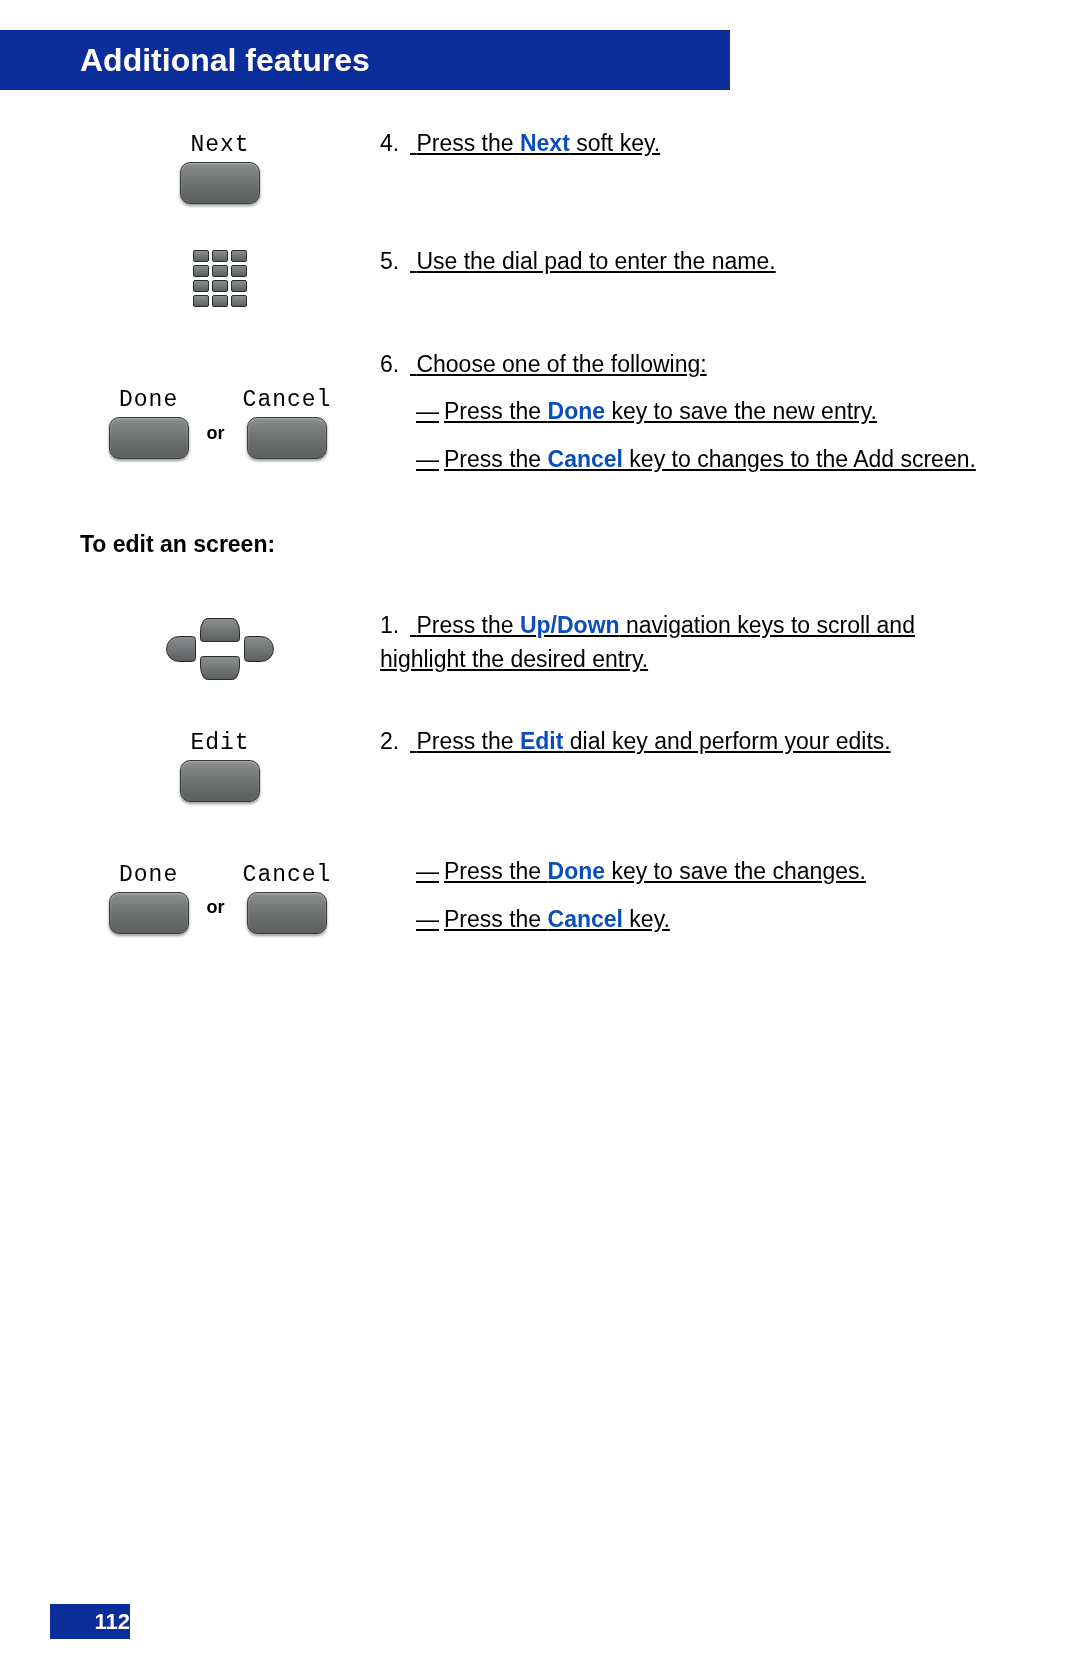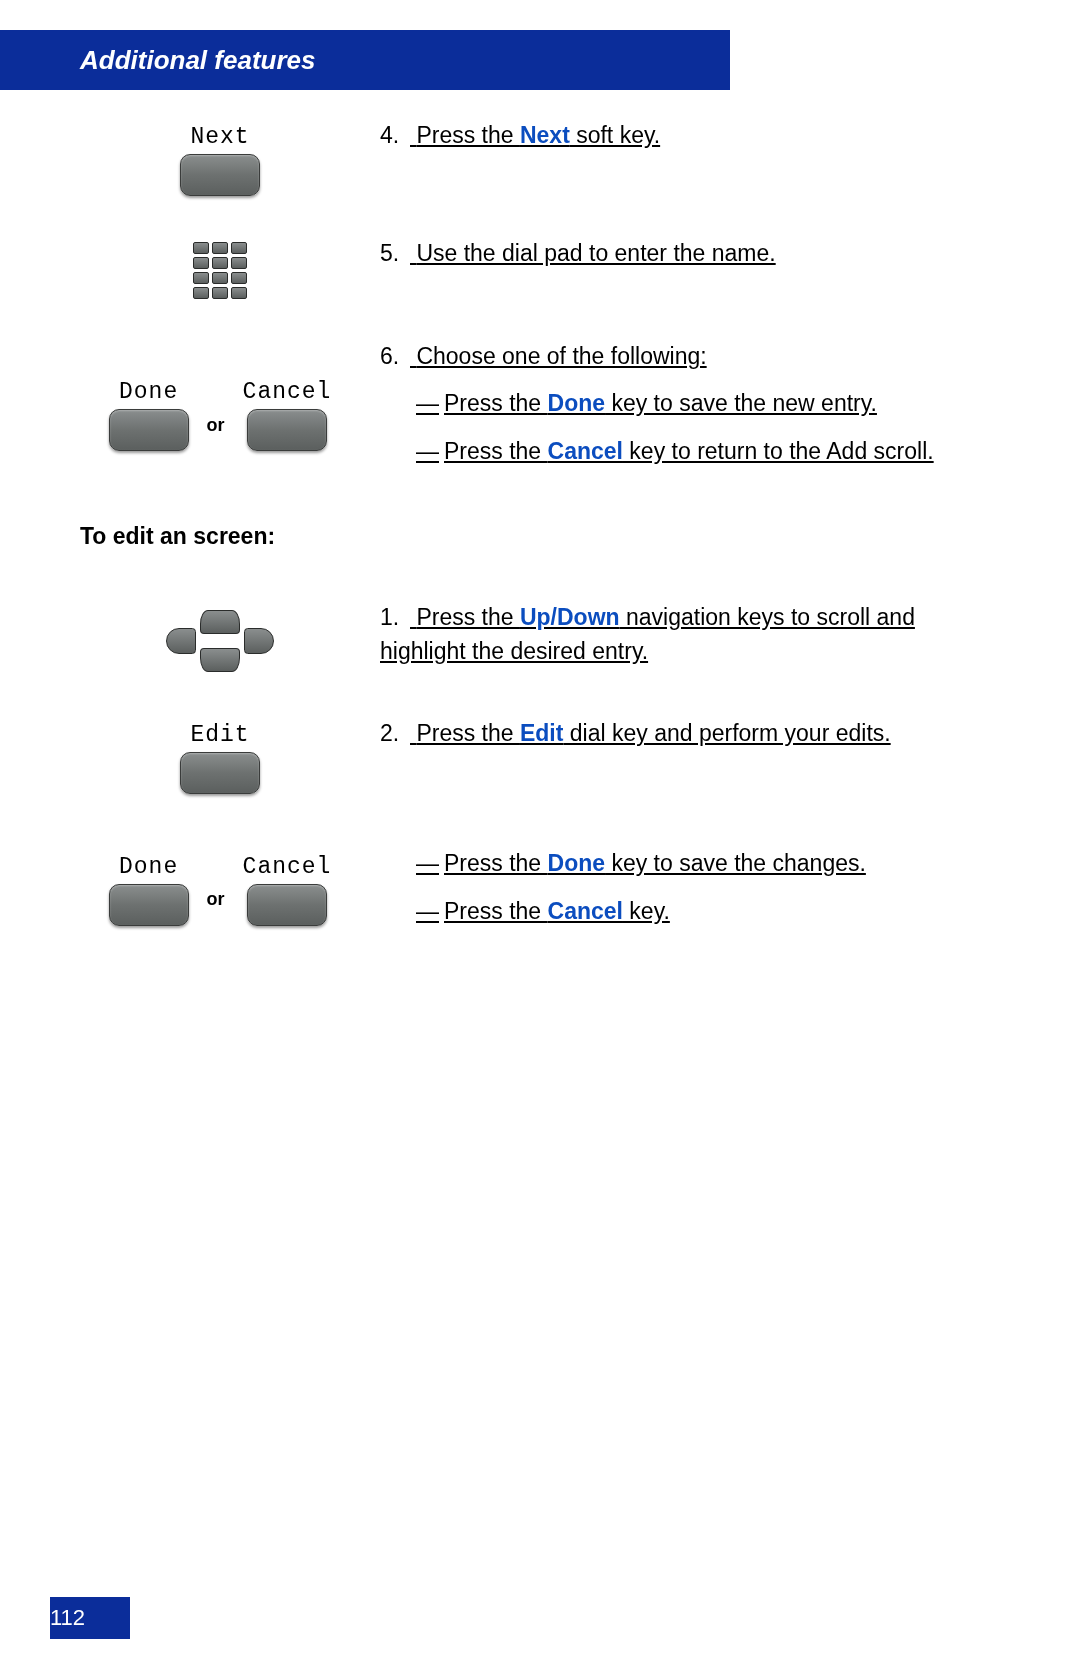--- a/index.html
+++ b/index.html
@@ -16,27 +16,26 @@
     left: 0;
     width: 730px;
     height: 60px;
     background: #0b2d9a;
     display: flex;
     align-items: center;
     padding-left: 80px;
   }
   .header-title {
     color: #ffffff;
-    font-size: 26px;
+    font-size: 32px;
     font-weight: bold;
-    font-style: italic;
   }
   .content {
     position: absolute;
-    top: 118px;
+    top: 126px;
     left: 80px;
     right: 80px;
   }
   .step-row {
     display: flex;
     align-items: flex-start;
     margin-bottom: 40px;
   }
   .left-col {
     width: 280px;
@@ -141,28 +140,28 @@
   .section-heading {
     font-size: 23px;
     font-weight: bold;
     margin: 30px 0 50px 0;
   }
   .footer-bar {
     position: absolute;
     bottom: 30px;
     left: 50px;
     width: 80px;
-    height: 42px;
+    height: 35px;
     background: #0b2d9a;
     color: #fff;
-    font-weight: normal;
+    font-weight: bold;
     font-size: 22px;
     display: flex;
     align-items: center;
-    justify-content: flex-start;
+    justify-content: flex-end;
   }
 </style>
 </head>
 <body>
 
 <div class="header-bar">
   <span class="header-title">Additional features</span>
 </div>
 
 <div class="content">
@@ -222,21 +221,21 @@
         <span class="step-num">6.</span>
         <span>Choose one of the following:</span>
       </div>
       <div class="sublist">
         <div class="sublist-item">
           <span class="dash">—</span>
           <span><span>Press the </span><span class="highlight">Done</span><span> key to save the new entry.</span></span>
         </div>
         <div class="sublist-item">
           <span class="dash">—</span>
-          <span><span>Press the </span><span class="highlight">Cancel</span><span> key to return to the Add scroll.</span></span>
+          <span><span>Press the </span><span class="highlight">Cancel</span><span> key to changes to the Add screen.</span></span>
         </div>
       </div>
     </div>
   </div>
 
   <div class="section-heading">To edit an screen:</div>
 
   <div class="step-row">
     <div class="left-col">
       <div class="navcluster">

